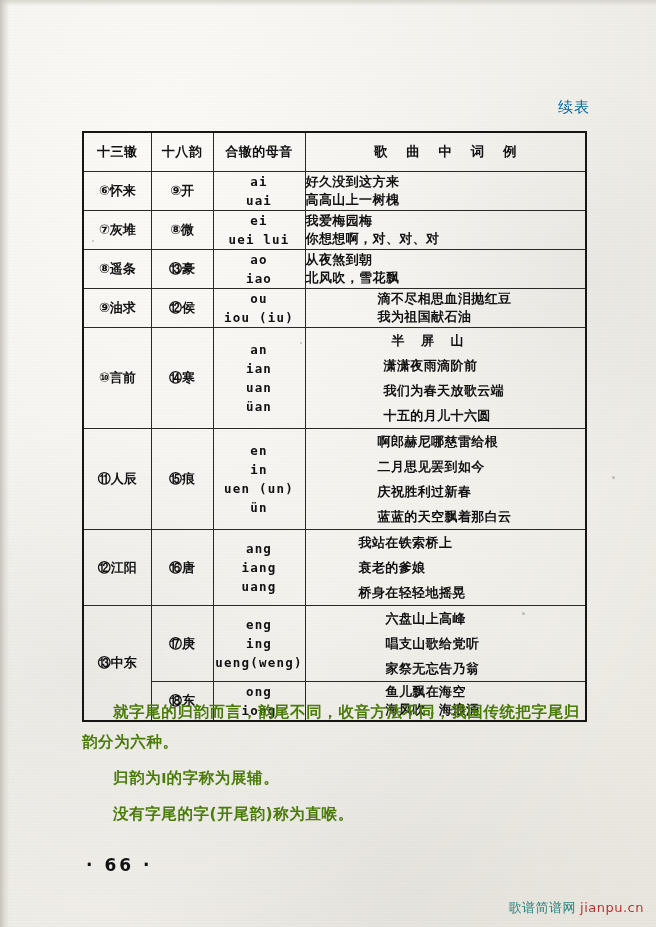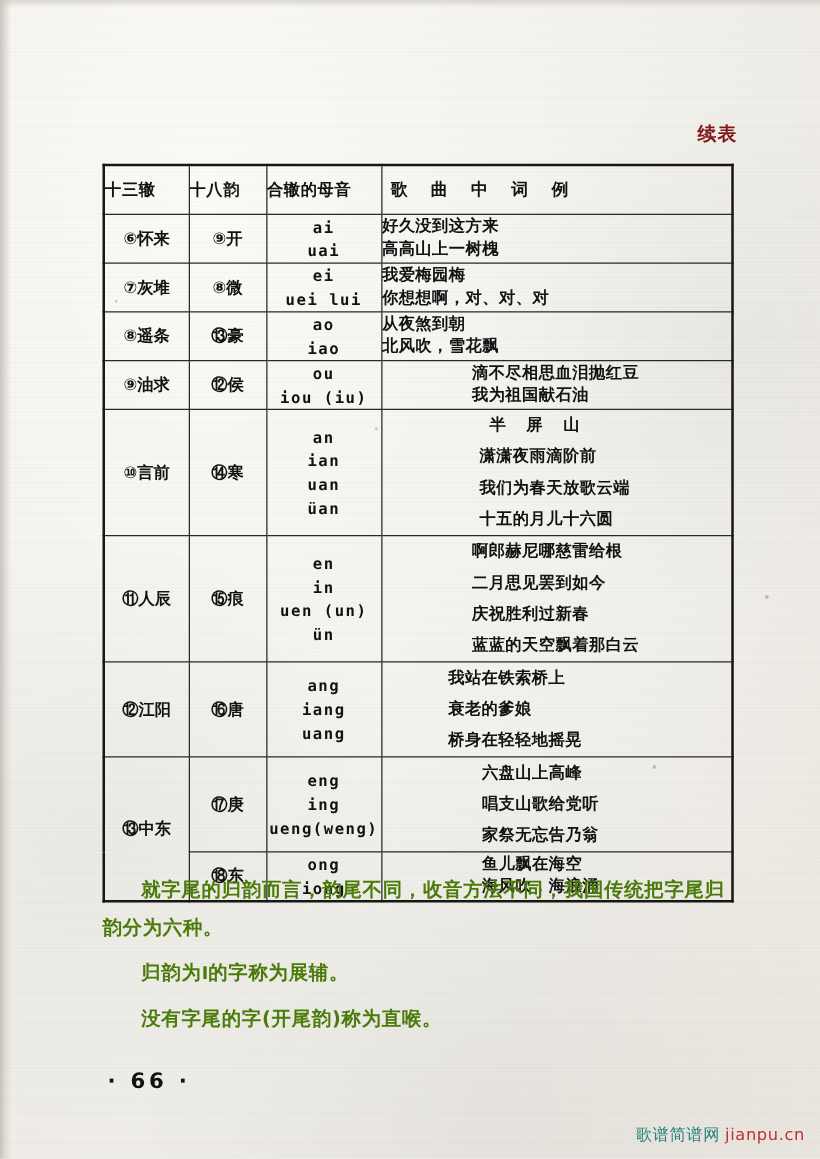--- a/index.html
+++ b/index.html
@@ -55,22 +55,22 @@
     inset: 0;
     filter: contrast(1.04);
   }
 
   
   .running-head {
     position: absolute;
     top: 98px;
     right: 66px;
     font-size: 15px;
-    font-weight: bold;
-    color: #7f1d1d;
+    font-weight: normal;
+    color: #0369a1;
     letter-spacing: 1px;
     font-family: "DejaVu Sans", "Liberation Sans", sans-serif;
   }
 
   
   .tbl-wrap {
     position: absolute;
     left: 82px;
     top: 131px;
     width: 505px;
@@ -97,21 +97,21 @@
   }
 
   .col-a { width: 68px; }
   .col-b { width: 62px; }
   .col-c { width: 92px; }
   .col-d { width: 281px; }
 
   th.hd {
     height: 38px;
     font-size: 13px;
-    text-align: left;
+    text-align: center;
     letter-spacing: 0.5px;
     font-weight: bold;
     margin-left: 21px;
   }
   th.hd.wide {
     letter-spacing: 7px;
     text-indent: 7px;
     font-size: 13.5px;
   }
 

